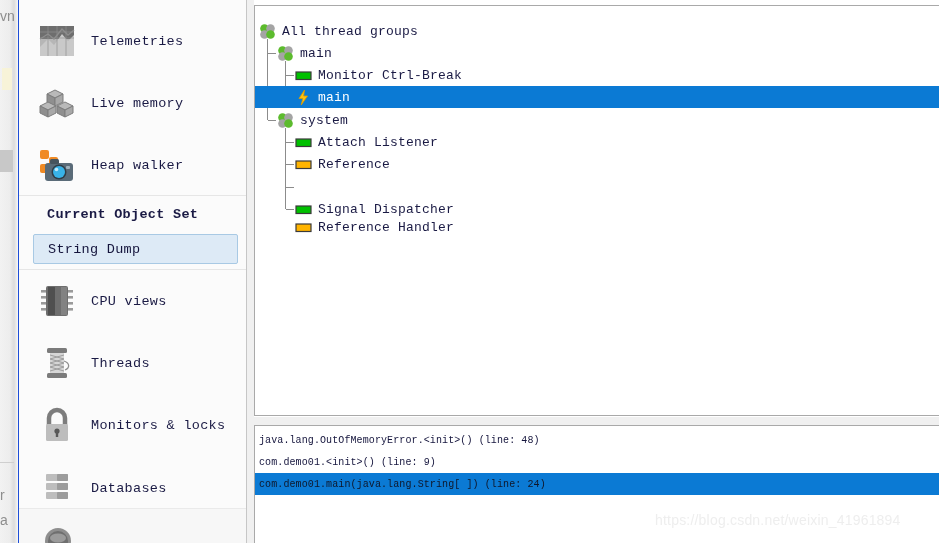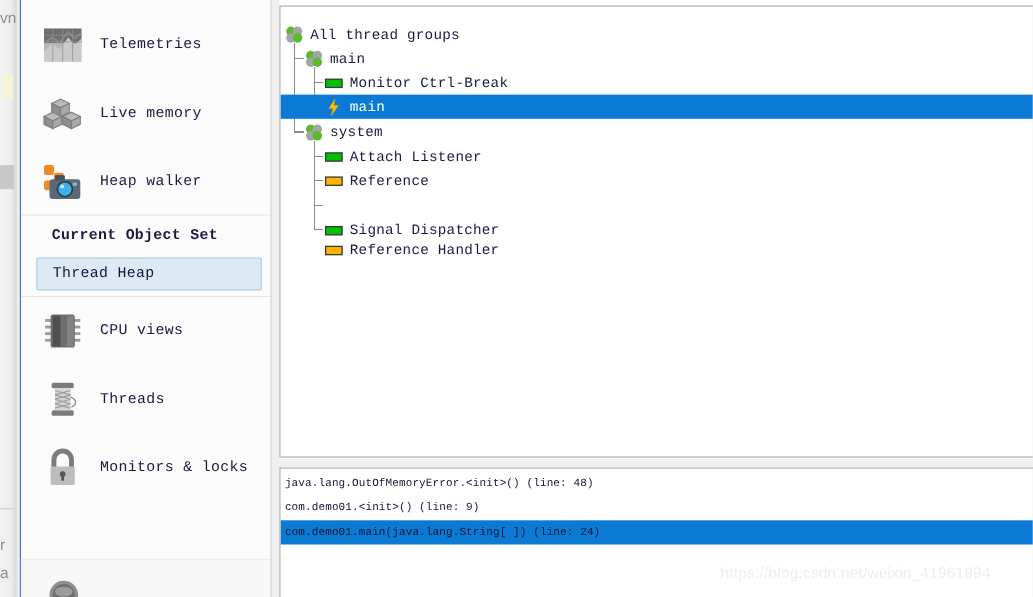--- a/index.html
+++ b/index.html
@@ -324,21 +324,21 @@
       <span class="nav-label">Heap walker</span>
     </div>
 
     <div class="sidebar-sep" style="top:195px;"></div>
 
     <div class="nav-plain" style="top:199px;">
       <span class="nav-label">Current Object Set</span>
     </div>
 
     <div id="nav-thread-dump">
-      <span class="nav-label">Thread Heap</span>
+      <span class="nav-label">String Dump</span>
     </div>
 
     <div class="sidebar-sep" style="top:269px;"></div>
 
     <div class="nav-item" style="top:272px;">
       <span class="nav-icon">
         <svg width="40" height="40" viewBox="0 0 40 40">
           <g fill="#9a9a9a">
             <rect x="4" y="9" width="6" height="2.6"></rect>
             <rect x="4" y="15" width="6" height="2.6"></rect>
@@ -384,20 +384,35 @@
         <svg width="40" height="40" viewBox="0 0 40 40">
           <path d="M12 20 L12 13 A8 8 0 0 1 28 13 L28 20" stroke="#7d7d7d" stroke-width="4.5" fill="none"></path>
           <rect x="9" y="19" width="22" height="17" rx="1.5" fill="#bdbdbd"></rect>
           <circle cx="20" cy="26" r="2.6" fill="#585858"></circle>
           <rect x="18.8" y="26" width="2.4" height="6" fill="#585858"></rect>
         </svg>
       </span>
       <span class="nav-label">Monitors &amp; locks</span>
     </div>
 
+    <div class="nav-item" style="top:459px;">
+      <span class="nav-icon">
+        <svg width="40" height="40" viewBox="0 0 40 40">
+          <g>
+            <rect x="9" y="6" width="22" height="7" rx="1" fill="#bdbdbd"></rect>
+            <rect x="20" y="6" width="11" height="7" rx="1" fill="#9c9c9c"></rect>
+            <rect x="9" y="15" width="22" height="7" rx="1" fill="#bdbdbd"></rect>
+            <rect x="20" y="15" width="11" height="7" rx="1" fill="#9c9c9c"></rect>
+            <rect x="9" y="24" width="22" height="7" rx="1" fill="#bdbdbd"></rect>
+            <rect x="20" y="24" width="11" height="7" rx="1" fill="#9c9c9c"></rect>
+          </g>
+        </svg>
+      </span>
+      <span class="nav-label">Databases</span>
+    </div>
 
     <div id="sidebar-bottom-band">
       <span style="position:absolute; left:22px; top:8px;">
         <svg width="34" height="34" viewBox="0 0 34 34">
           <circle cx="17" cy="24" r="13" fill="#8e8e8e"></circle>
           <circle cx="17" cy="24" r="10" fill="#6f6f6f"></circle>
           <ellipse cx="17" cy="21" rx="8" ry="4.5" fill="#9b9b9b"></ellipse>
         </svg>
       </span>
     </div>

